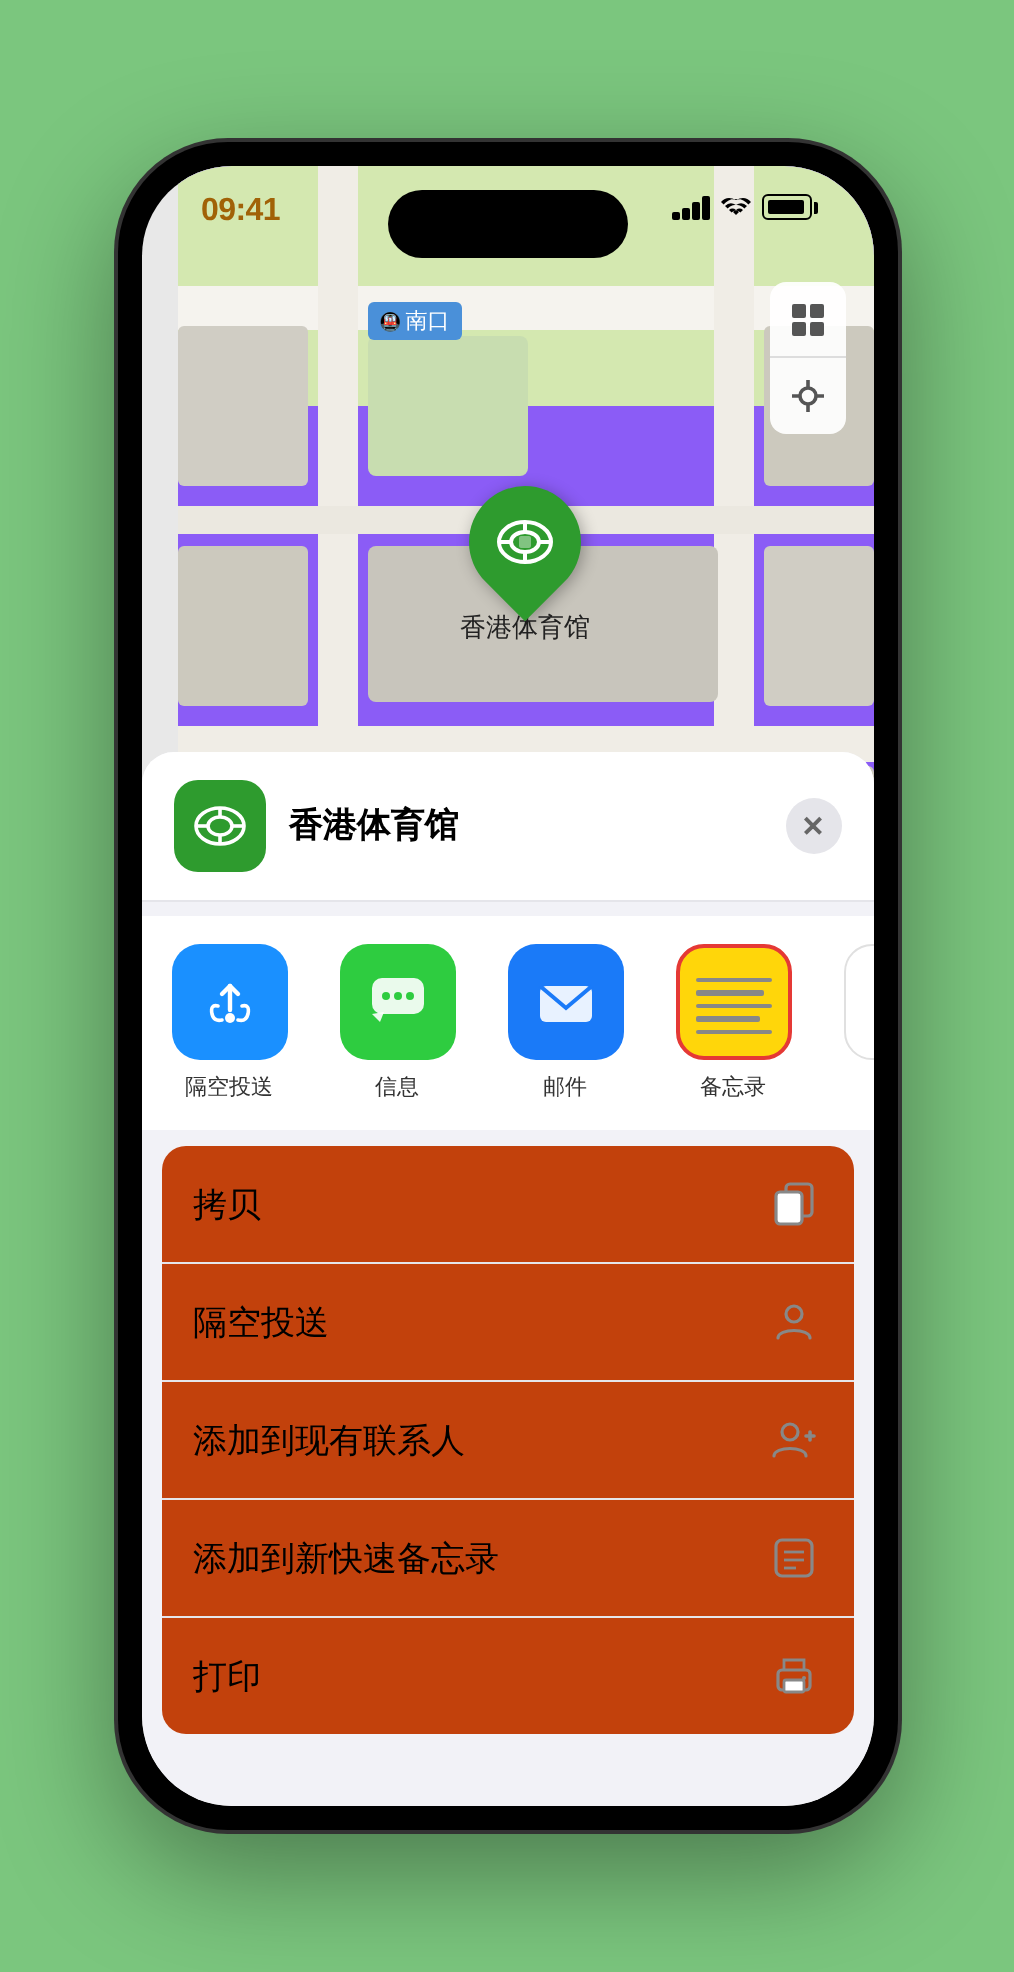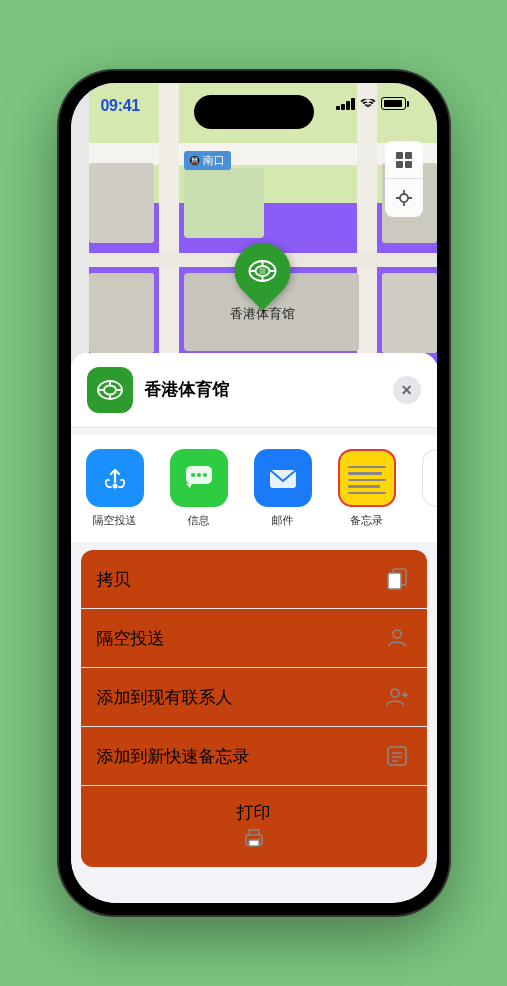--- a/index.html
+++ b/index.html
@@ -42,21 +42,21 @@
       padding-top: 14px;
       z-index: 100;
     }
 
     .status-time {
       position: absolute;
       left: 30px;
       top: 14px;
       font-size: 16px;
       font-weight: 600;
-      color: #1d4ed8;
+      color: #a16207;
       letter-spacing: -0.3px;
     }
 
     .status-icons {
       position: absolute;
       right: 28px;
       top: 14px;
       display: flex;
       align-items: center;
       gap: 5px;
@@ -610,21 +610,21 @@
           <div class="action-icon">
             <svg width="22" height="22" viewBox="0 0 22 22" fill="none">
               <rect x="2" y="2" width="18" height="18" rx="3" stroke="#888" stroke-width="1.6" fill="none"></rect>
               <line x1="6" y1="8" x2="16" y2="8" stroke="#888" stroke-width="1.4"></line>
               <line x1="6" y1="12" x2="16" y2="12" stroke="#888" stroke-width="1.4"></line>
               <line x1="6" y1="16" x2="12" y2="16" stroke="#888" stroke-width="1.4"></line>
             </svg>
           </div>
         </div>
 
-        <div class="action-item" style="border-bottom:none;flex-direction:column;">
+        <div class="action-item" style="border-bottom:none;">
           <span class="action-label">打印</span>
           <div class="action-icon">
             <svg width="22" height="22" viewBox="0 0 22 22" fill="none">
               <rect x="3" y="8" width="16" height="10" rx="2" stroke="#888" stroke-width="1.6" fill="none"></rect>
               <rect x="6" y="13" width="10" height="6" rx="1" stroke="#888" stroke-width="1.4" fill="#fff"></rect>
               <path d="M6 8 L6 3 L16 3 L16 8" stroke="#888" stroke-width="1.4" fill="none"></path>
               <circle cx="16" cy="12" r="1" fill="#888"></circle>
             </svg>
           </div>
         </div>

